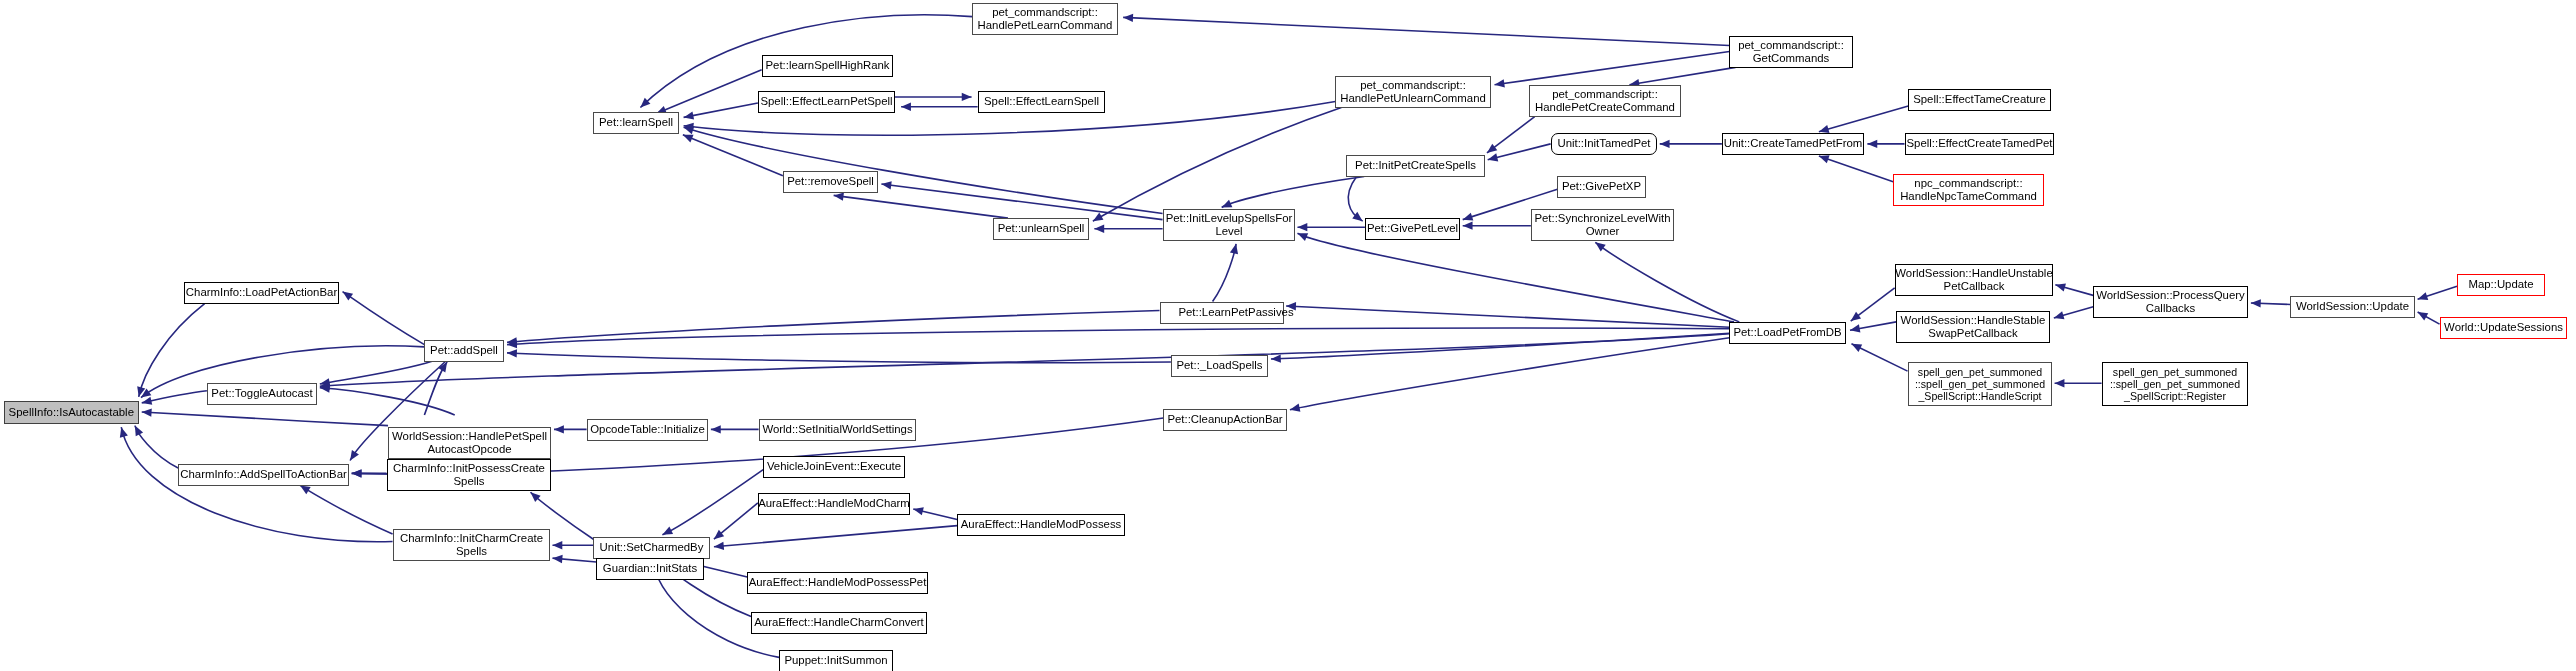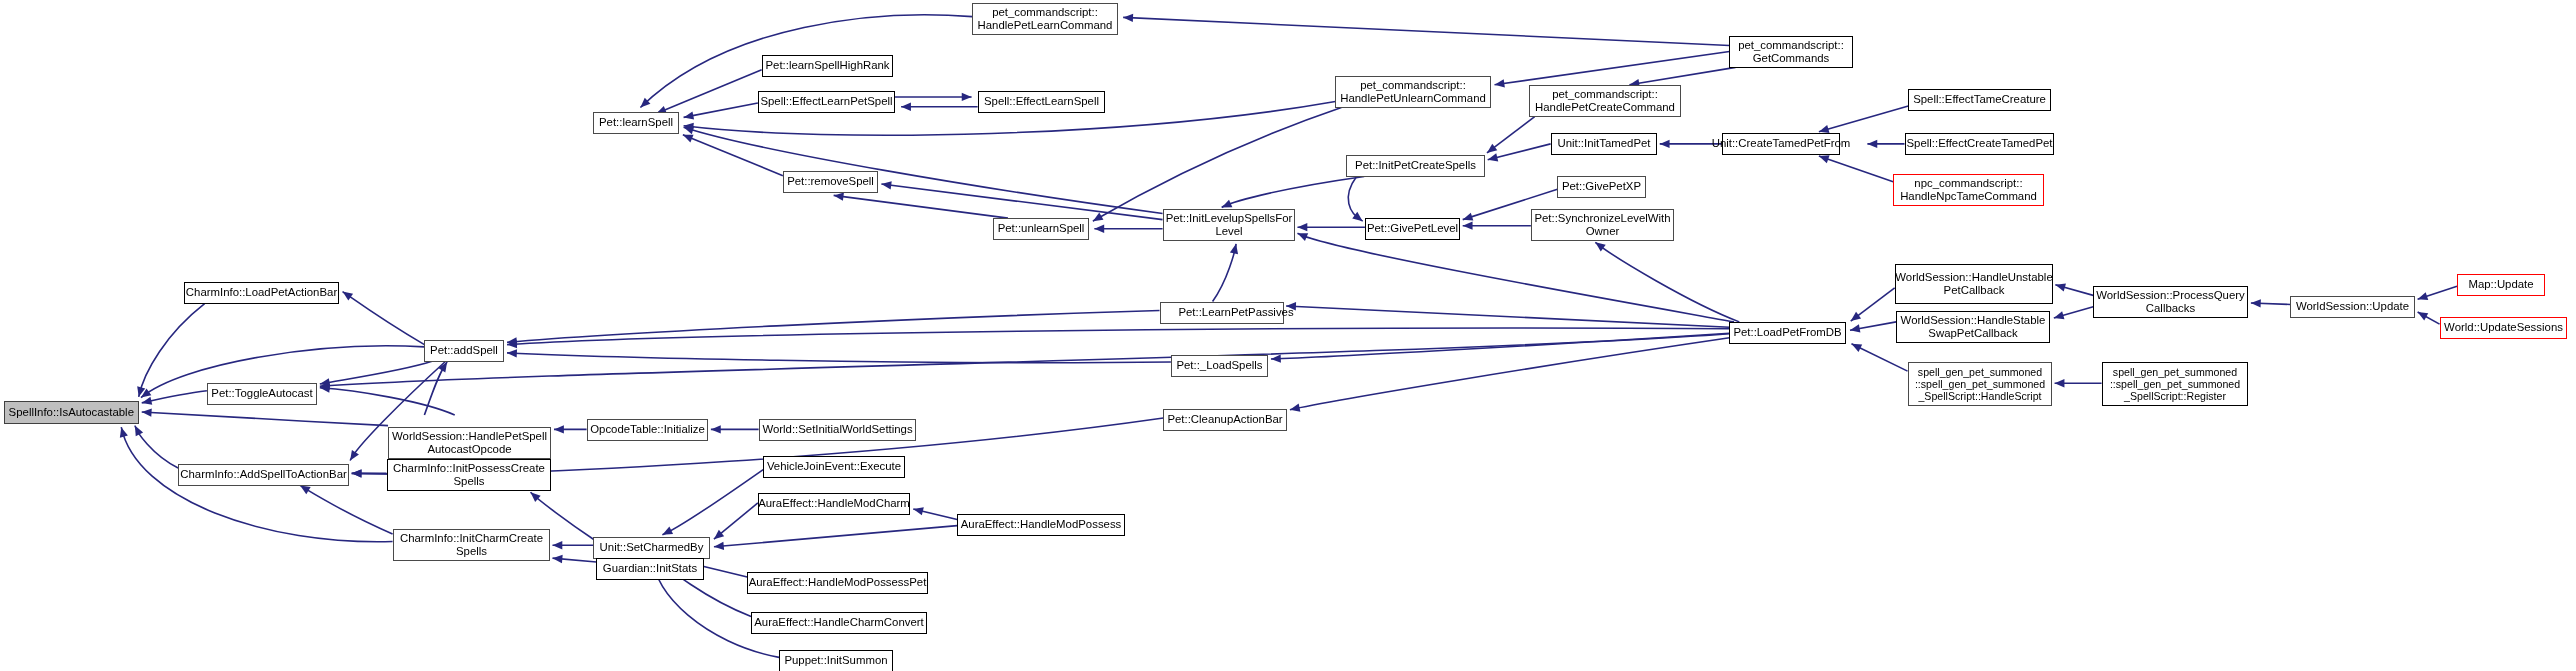--- a/index.html
+++ b/index.html
@@ -185,36 +185,36 @@
     <div class="node bold" style="left: 993px; top: 218px; width: 96px; height: 22px;"><span class="lbl">Pet::unlearnSpell</span></div>
     <div class="node bold" style="left: 1163px; top: 209px; width: 132px; height: 32px;"><span class="lbl">Pet::InitLevelupSpellsFor
 Level</span></div>
     <div class="node bold" style="left: 1335px; top: 76px; width: 156px; height: 32px;"><span class="lbl">pet_commandscript::
 HandlePetUnlearnCommand</span></div>
     <div class="node bold" style="left: 1529px; top: 85px; width: 152px; height: 32px;"><span class="lbl">pet_commandscript::
 HandlePetCreateCommand</span></div>
     <div class="node" style="left: 1729px; top: 36px; width: 124px; height: 32px;"><span class="lbl">pet_commandscript::
 GetCommands</span></div>
     <div class="node bold" style="left: 1346px; top: 155px; width: 139px; height: 22px;"><span class="lbl">Pet::InitPetCreateSpells</span></div>
-    <div class="node" style="left: 1551px; top: 133px; width: 106px; height: 22px;"><span class="lbl">Unit::InitTamedPet</span></div>
-    <div class="node" style="left: 1722px; top: 133px; width: 118px; height: 22px;"><span class="lbl">Unit::CreateTamedPetFrom</span></div>
+    <div class="node" style="left: 1551px; top: 133px; width: 106px; height: 22px; border-radius: 7px;"><span class="lbl">Unit::InitTamedPet</span></div>
+    <div class="node" style="left: 1722px; top: 133px; width: 142px; height: 22px;"><span class="lbl">Unit::CreateTamedPetFrom</span></div>
     <div class="node" style="left: 1908px; top: 89px; width: 143px; height: 22px;"><span class="lbl">Spell::EffectTameCreature</span></div>
     <div class="node" style="left: 1905px; top: 133px; width: 149px; height: 22px;"><span class="lbl">Spell::EffectCreateTamedPet</span></div>
     <div class="node red" style="left: 1893px; top: 174px; width: 151px; height: 32px;"><span class="lbl">npc_commandscript::
 HandleNpcTameCommand</span></div>
     <div class="node bold" style="left: 1557px; top: 176px; width: 89px; height: 22px;"><span class="lbl">Pet::GivePetXP</span></div>
     <div class="node" style="left: 1365px; top: 218px; width: 95px; height: 22px;"><span class="lbl">Pet::GivePetLevel</span></div>
     <div class="node bold" style="left: 1531px; top: 209px; width: 143px; height: 32px;"><span class="lbl">Pet::SynchronizeLevelWith
 Owner</span></div>
     <div class="node" style="left: 184px; top: 282px; width: 155px; height: 22px;"><span class="lbl">CharmInfo::LoadPetActionBar</span></div>
     <div class="node bold" style="left: 1160px; top: 302px; width: 124px; height: 22px; padding-left: 28px;"><span class="lbl">Pet::LearnPetPassives</span></div>
     <div class="node bold" style="left: 1171px; top: 355px; width: 97px; height: 22px;"><span class="lbl">Pet::_LoadSpells</span></div>
     <div class="node bold" style="left: 1163px; top: 409px; width: 124px; height: 22px;"><span class="lbl">Pet::CleanupActionBar</span></div>
     <div class="node" style="left: 1729px; top: 322px; width: 117px; height: 22px; align-items: center;"><span class="lbl">Pet::LoadPetFromDB</span></div>
-    <div class="node" style="left: 1895px; top: 264px; width: 158px; height: 40px;"><span class="lbl">WorldSession::HandleUnstable
+    <div class="node" style="left: 1895px; top: 264px; width: 158px; height: 32px;"><span class="lbl">WorldSession::HandleUnstable
 PetCallback</span></div>
     <div class="node" style="left: 1896px; top: 311px; width: 154px; height: 32px;"><span class="lbl">WorldSession::HandleStable
 SwapPetCallback</span></div>
     <div class="node" style="left: 2093px; top: 286px; width: 155px; height: 32px; justify-content: center;"><span class="lbl">WorldSession::ProcessQuery
 Callbacks</span></div>
     <div class="node bold" style="left: 2290px; top: 296px; width: 125px; height: 22px;"><span class="lbl">WorldSession::Update</span></div>
     <div class="node red" style="left: 2457px; top: 274px; width: 88px; height: 22px;"><span class="lbl">Map::Update</span></div>
     <div class="node red" style="left: 2440px; top: 317px; width: 127px; height: 22px;"><span class="lbl">World::UpdateSessions</span></div>
     <div class="node bold" style="left: 1908px; top: 362px; width: 144px; height: 44px; font-size: 10.6px;"><span class="lbl">spell_gen_pet_summoned
 ::spell_gen_pet_summoned

